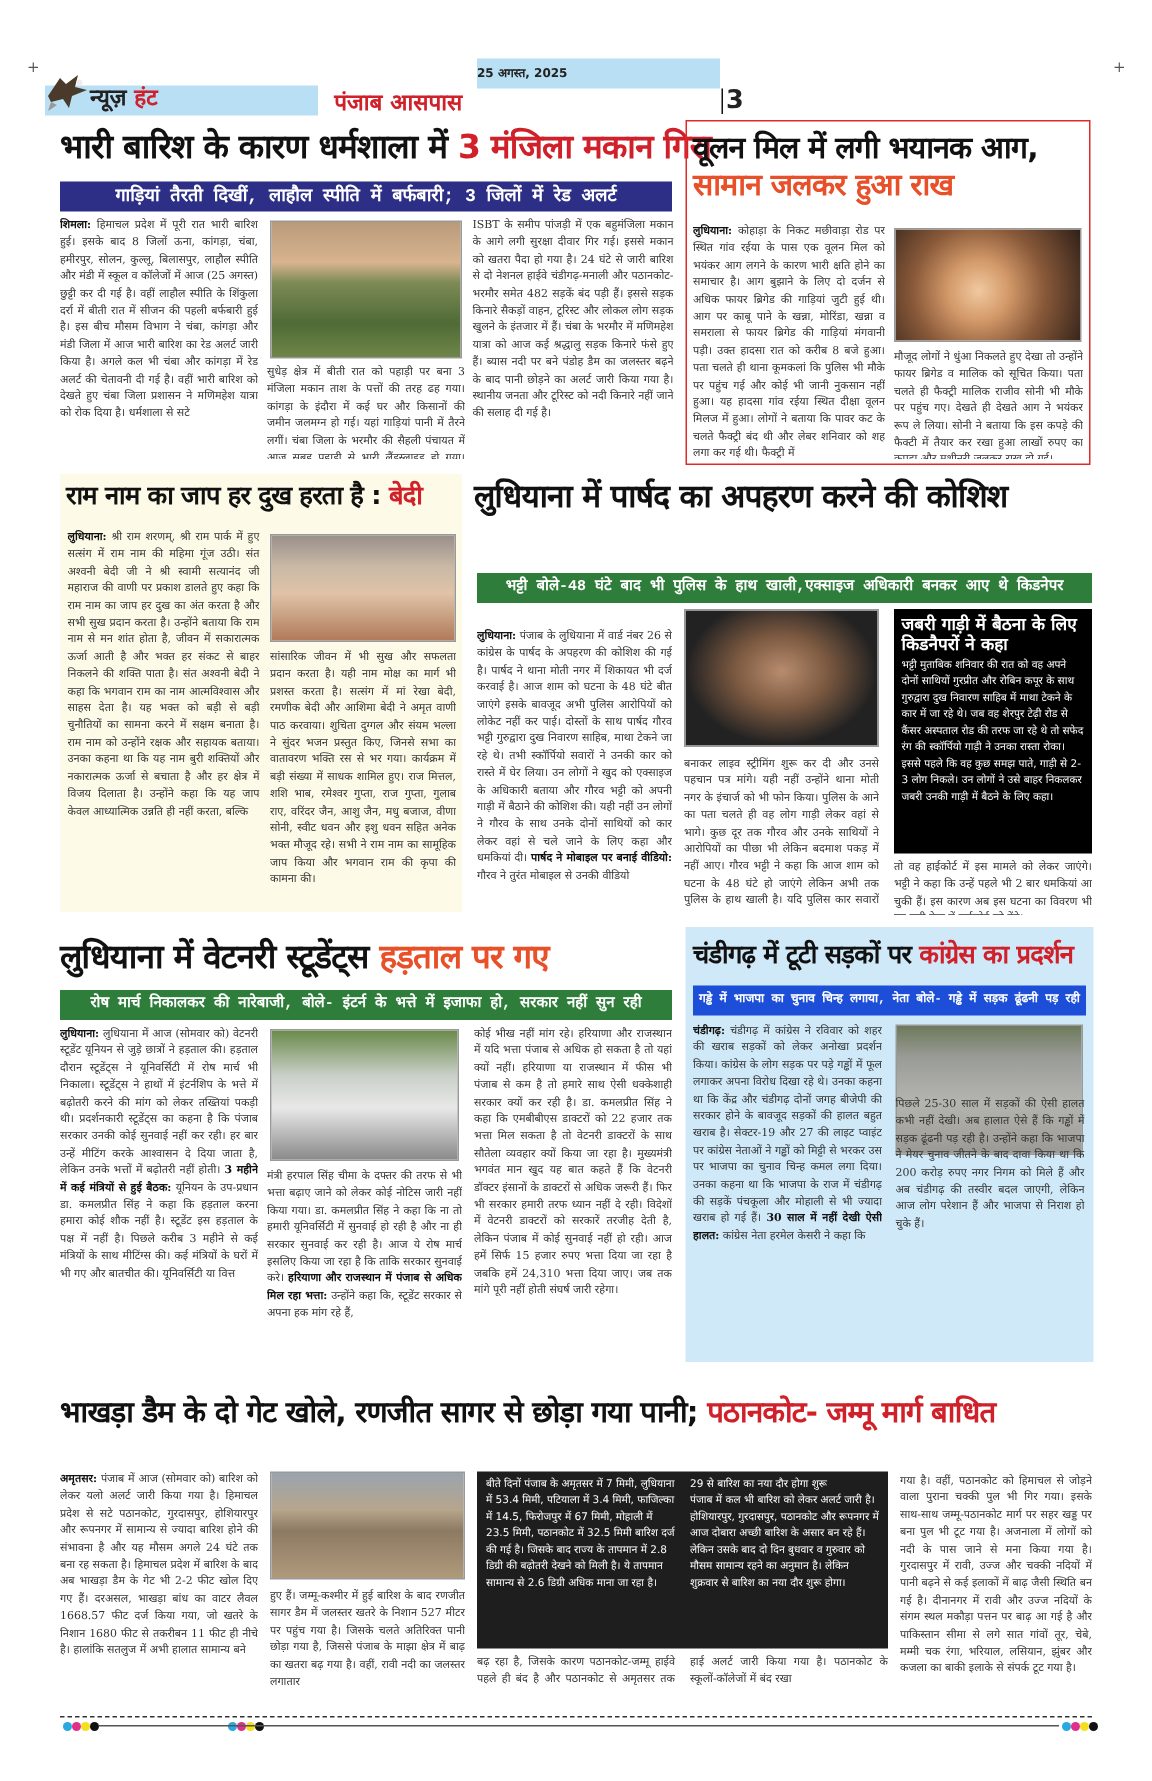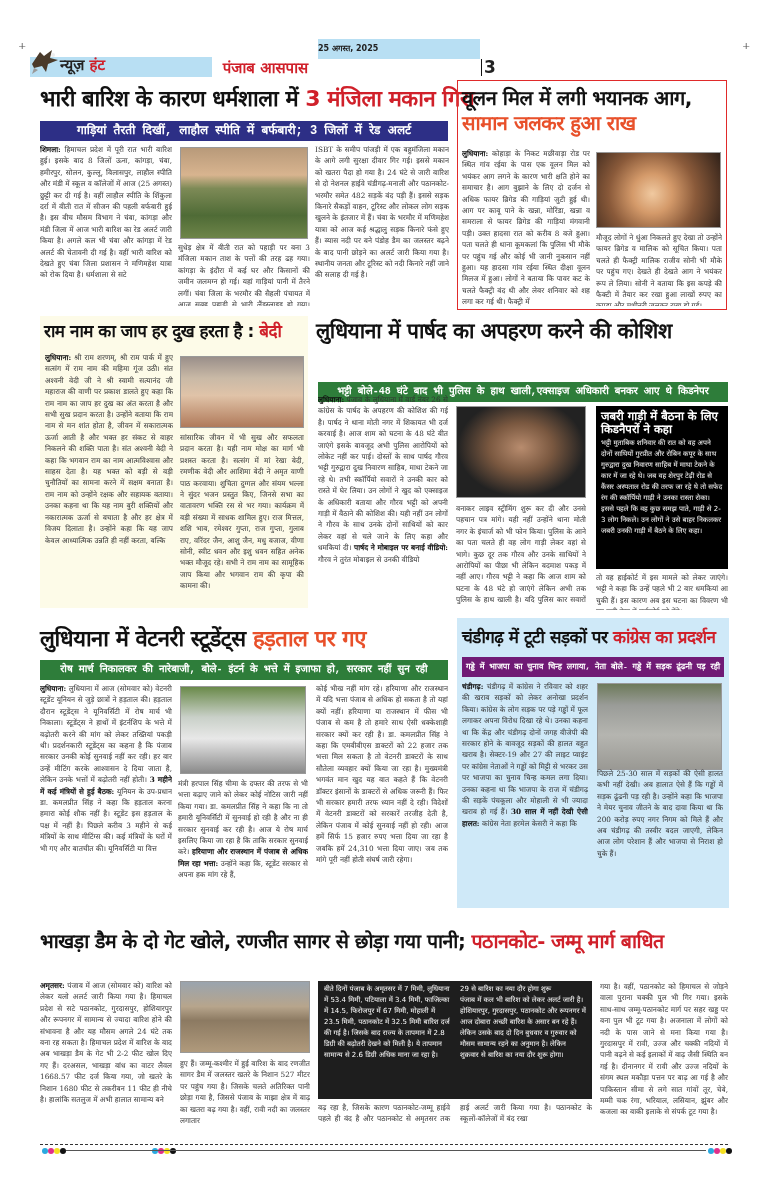--- a/index.html
+++ b/index.html
@@ -93,21 +93,21 @@
   <b>लुधियाना:</b>
   <span>श्री राम शरणम्, श्री राम पार्क में हुए सत्संग में राम नाम की महिमा गूंज उठी। संत अश्वनी बेदी जी ने श्री स्वामी सत्यानंद जी महाराज की वाणी पर प्रकाश डालते हुए कहा कि राम नाम का जाप हर दुख का अंत करता है और सभी सुख प्रदान करता है। उन्होंने बताया कि राम नाम से मन शांत होता है, जीवन में सकारात्मक ऊर्जा आती है और भक्त हर संकट से बाहर निकलने की शक्ति पाता है। संत अश्वनी बेदी ने कहा कि भगवान राम का नाम आत्मविश्वास और साहस देता है। यह भक्त को बड़ी से बड़ी चुनौतियों का सामना करने में सक्षम बनाता है। राम नाम को उन्होंने रक्षक और सहायक बताया। उनका कहना था कि यह नाम बुरी शक्तियों और नकारात्मक ऊर्जा से बचाता है और हर क्षेत्र में विजय दिलाता है। उन्होंने कहा कि यह जाप केवल आध्यात्मिक उन्नति ही नहीं करता, बल्कि</span>
 </div>
 <div class="abs photo crowd" style="left:180px;top:356px;width:124px;height:72px"></div>
 <div class="abs col" style="left:180px;top:432px;width:124px;height:174px">
   <span>सांसारिक जीवन में भी सुख और सफलता प्रदान करता है। यही नाम मोक्ष का मार्ग भी प्रशस्त करता है। सत्संग में मां रेखा बेदी, रमणीक बेदी और आशिमा बेदी ने अमृत वाणी पाठ करवाया। शुचिता दुग्गल और संयम भल्ला ने सुंदर भजन प्रस्तुत किए, जिनसे सभा का वातावरण भक्ति रस से भर गया। कार्यक्रम में बड़ी संख्या में साधक शामिल हुए। राज मित्तल, शशि भाब, रमेश्वर गुप्ता, राज गुप्ता, गुलाब राए, वरिंदर जैन, आशु जैन, मधु बजाज, वीणा सोनी, स्वीट धवन और इशु धवन सहित अनेक भक्त मौजूद रहे। सभी ने राम नाम का सामूहिक जाप किया और भगवान राम की कृपा की कामना की।</span>
 </div>
 
 <div class="abs h1" style="left:316px;top:316px;font-size:21px;line-height:30px">लुधियाना में पार्षद का अपहरण करने की कोशिश</div>
 <div class="abs sub-bar" style="left:318px;top:382px;width:410px;height:20px;line-height:20px;font-size:10px;background:#2e7d3a">भट्टी बोले-48 घंटे बाद भी पुलिस के हाथ खाली,एक्साइज अधिकारी बनकर आए थे किडनेपर</div>
-<div class="abs col" style="left:318px;top:394px;width:130px;height:204px">
+<div class="abs col" style="left:318px;top:418px;width:130px;height:204px">
   <b>लुधियाना:</b>
   <span>पंजाब के लुधियाना में वार्ड नंबर 26 से कांग्रेस के पार्षद के अपहरण की कोशिश की गई है। पार्षद ने थाना मोती नगर में शिकायत भी दर्ज करवाई है। आज शाम को घटना के 48 घंटे बीत जाएंगे इसके बावजूद अभी पुलिस आरोपियों को लोकेट नहीं कर पाई। दोस्तों के साथ पार्षद गौरव भट्टी गुरुद्वारा दुख निवारण साहिब, माथा टेकने जा रहे थे। तभी स्कॉर्पियो सवारों ने उनकी कार को रास्ते में घेर लिया। उन लोगों ने खुद को एक्साइज के अधिकारी बताया और गौरव भट्टी को अपनी गाड़ी में बैठाने की कोशिश की। यही नहीं उन लोगों ने गौरव के साथ उनके दोनों साथियों को कार लेकर वहां से चले जाने के लिए कहा और धमकियां दी।</span>
   <b>पार्षद ने मोबाइल पर बनाई वीडियो:</b>
   <span>गौरव ने तुरंत मोबाइल से उनकी वीडियो</span>
 </div>
 <div class="abs photo portrait" style="left:456px;top:406px;width:130px;height:92px"></div>
 <div class="abs col" style="left:456px;top:503px;width:130px;height:104px">
   <span>बनाकर लाइव स्ट्रीमिंग शुरू कर दी और उनसे पहचान पत्र मांगे। यही नहीं उन्होंने थाना मोती नगर के इंचार्ज को भी फोन किया। पुलिस के आने का पता चलते ही वह लोग गाड़ी लेकर वहां से भागे। कुछ दूर तक गौरव और उनके साथियों ने आरोपियों का पीछा भी लेकिन बदमाश पकड़ में नहीं आए। गौरव भट्टी ने कहा कि आज शाम को घटना के 48 घंटे हो जाएंगे लेकिन अभी तक पुलिस के हाथ खाली है। यदि पुलिस कार सवारों को नहीं ट्रेस कर पाती</span>
 </div>
 <div class="abs info-blue" style="left:596px;top:406px;width:132px;height:163px;padding:4px 5px">
@@ -137,29 +137,29 @@
 </div>
 <div class="abs col" style="left:316px;top:683px;width:132px;height:222px">
   <span>कोई भीख नहीं मांग रहे। हरियाणा और राजस्थान में यदि भत्ता पंजाब से अधिक हो सकता है तो यहां क्यों नहीं। हरियाणा या राजस्थान में फीस भी पंजाब से कम है तो हमारे साथ ऐसी धक्केशाही सरकार क्यों कर रही है। डा. कमलप्रीत सिंह ने कहा कि एमबीबीएस डाक्टरों को 22 हजार तक भत्ता मिल सकता है तो वेटनरी डाक्टरों के साथ सौतेला व्यवहार क्यों किया जा रहा है। मुख्यमंत्री भगवंत मान खुद यह बात कहते हैं कि वेटनरी डॉक्टर इंसानों के डाक्टरों से अधिक जरूरी हैं। फिर भी सरकार हमारी तरफ ध्यान नहीं दे रही। विदेशों में वेटनरी डाक्टरों को सरकारें तरजीह देती है, लेकिन पंजाब में कोई सुनवाई नहीं हो रही। आज हमें सिर्फ 15 हजार रुपए भत्ता दिया जा रहा है जबकि हमें 24,310 भत्ता दिया जाए। जब तक मांगे पूरी नहीं होती संघर्ष जारी रहेगा।</span>
 </div>
 
 <div class="abs" style="left:457px;top:618px;width:272px;height:290px;background:#cfe9f8"></div>
 <div class="abs h1" style="left:462px;top:622px;font-size:17px;line-height:30px">
   <span>चंडीगढ़ में टूटी सड़कों पर</span>
   <span class="red">कांग्रेस का प्रदर्शन</span>
 </div>
-<div class="abs sub-bar" style="left:462px;top:657px;width:262px;height:20px;line-height:20px;font-size:8px;background:#701a75">गड्ढे में भाजपा का चुनाव चिन्ह लगाया, नेता बोले- गड्ढे में सड़क ढूंढनी पड़ रही</div>
+<div class="abs sub-bar" style="left:462px;top:657px;width:262px;height:20px;line-height:20px;font-size:8px;background:#1d4ed8">गड्ढे में भाजपा का चुनाव चिन्ह लगाया, नेता बोले- गड्ढे में सड़क ढूंढनी पड़ रही</div>
 <div class="abs col" style="left:462px;top:681px;width:126px;height:224px">
   <b>चंडीगढ़:</b>
   <span>चंडीगढ़ में कांग्रेस ने रविवार को शहर की खराब सड़कों को लेकर अनोखा प्रदर्शन किया। कांग्रेस के लोग सड़क पर पड़े गड्ढों में फूल लगाकर अपना विरोध दिखा रहे थे। उनका कहना था कि केंद्र और चंडीगढ़ दोनों जगह बीजेपी की सरकार होने के बावजूद सड़कों की हालत बहुत खराब है। सेक्टर-19 और 27 की लाइट प्वाइंट पर कांग्रेस नेताओं ने गड्ढों को मिट्टी से भरकर उस पर भाजपा का चुनाव चिन्ह कमल लगा दिया। उनका कहना था कि भाजपा के राज में चंडीगढ़ की सड़कें पंचकूला और मोहाली से भी ज्यादा खराब हो गई हैं।</span>
   <b>30 साल में नहीं देखी ऐसी हालत:</b>
   <span>कांग्रेस नेता हरमेल केसरी ने कहा कि</span>
 </div>
 <div class="abs photo road" style="left:597px;top:683px;width:125px;height:87px"></div>
-<div class="abs col" style="left:597px;top:768px;width:126px;height:131px">
+<div class="abs col" style="left:597px;top:730px;width:126px;height:131px">
   <span>पिछले 25-30 साल में सड़कों की ऐसी हालत कभी नहीं देखी। अब हालात ऐसे हैं कि गड्ढों में सड़क ढूंढनी पड़ रही है। उन्होंने कहा कि भाजपा ने मेयर चुनाव जीतने के बाद दावा किया था कि 200 करोड़ रुपए नगर निगम को मिले हैं और अब चंडीगढ़ की तस्वीर बदल जाएगी, लेकिन आज लोग परेशान हैं और भाजपा से निराश हो चुके हैं।</span>
 </div>
 
 <div class="abs h1" style="left:40px;top:925px;font-size:19.5px;line-height:34px">
   <span>भाखड़ा डैम के दो गेट खोले, रणजीत सागर से छोड़ा गया पानी;</span>
   <span class="red">पठानकोट- जम्मू मार्ग बाधित</span>
 </div>
 <div class="abs col" style="left:40px;top:980px;width:132px;height:194px">
   <b>अमृतसर:</b>
   <span>पंजाब में आज (सोमवार को) बारिश को लेकर यलो अलर्ट जारी किया गया है। हिमाचल प्रदेश से सटे पठानकोट, गुरदासपुर, होशियारपुर और रूपनगर में सामान्य से ज्यादा बारिश होने की संभावना है और यह मौसम अगले 24 घंटे तक बना रह सकता है। हिमाचल प्रदेश में बारिश के बाद अब भाखड़ा डैम के गेट भी 2-2 फीट खोल दिए गए हैं। दरअसल, भाखड़ा बांध का वाटर लैवल 1668.57 फीट दर्ज किया गया, जो खतरे के निशान 1680 फीट से तकरीबन 11 फीट ही नीचे है। हालांकि सतलुज में अभी हालात सामान्य बने</span>

